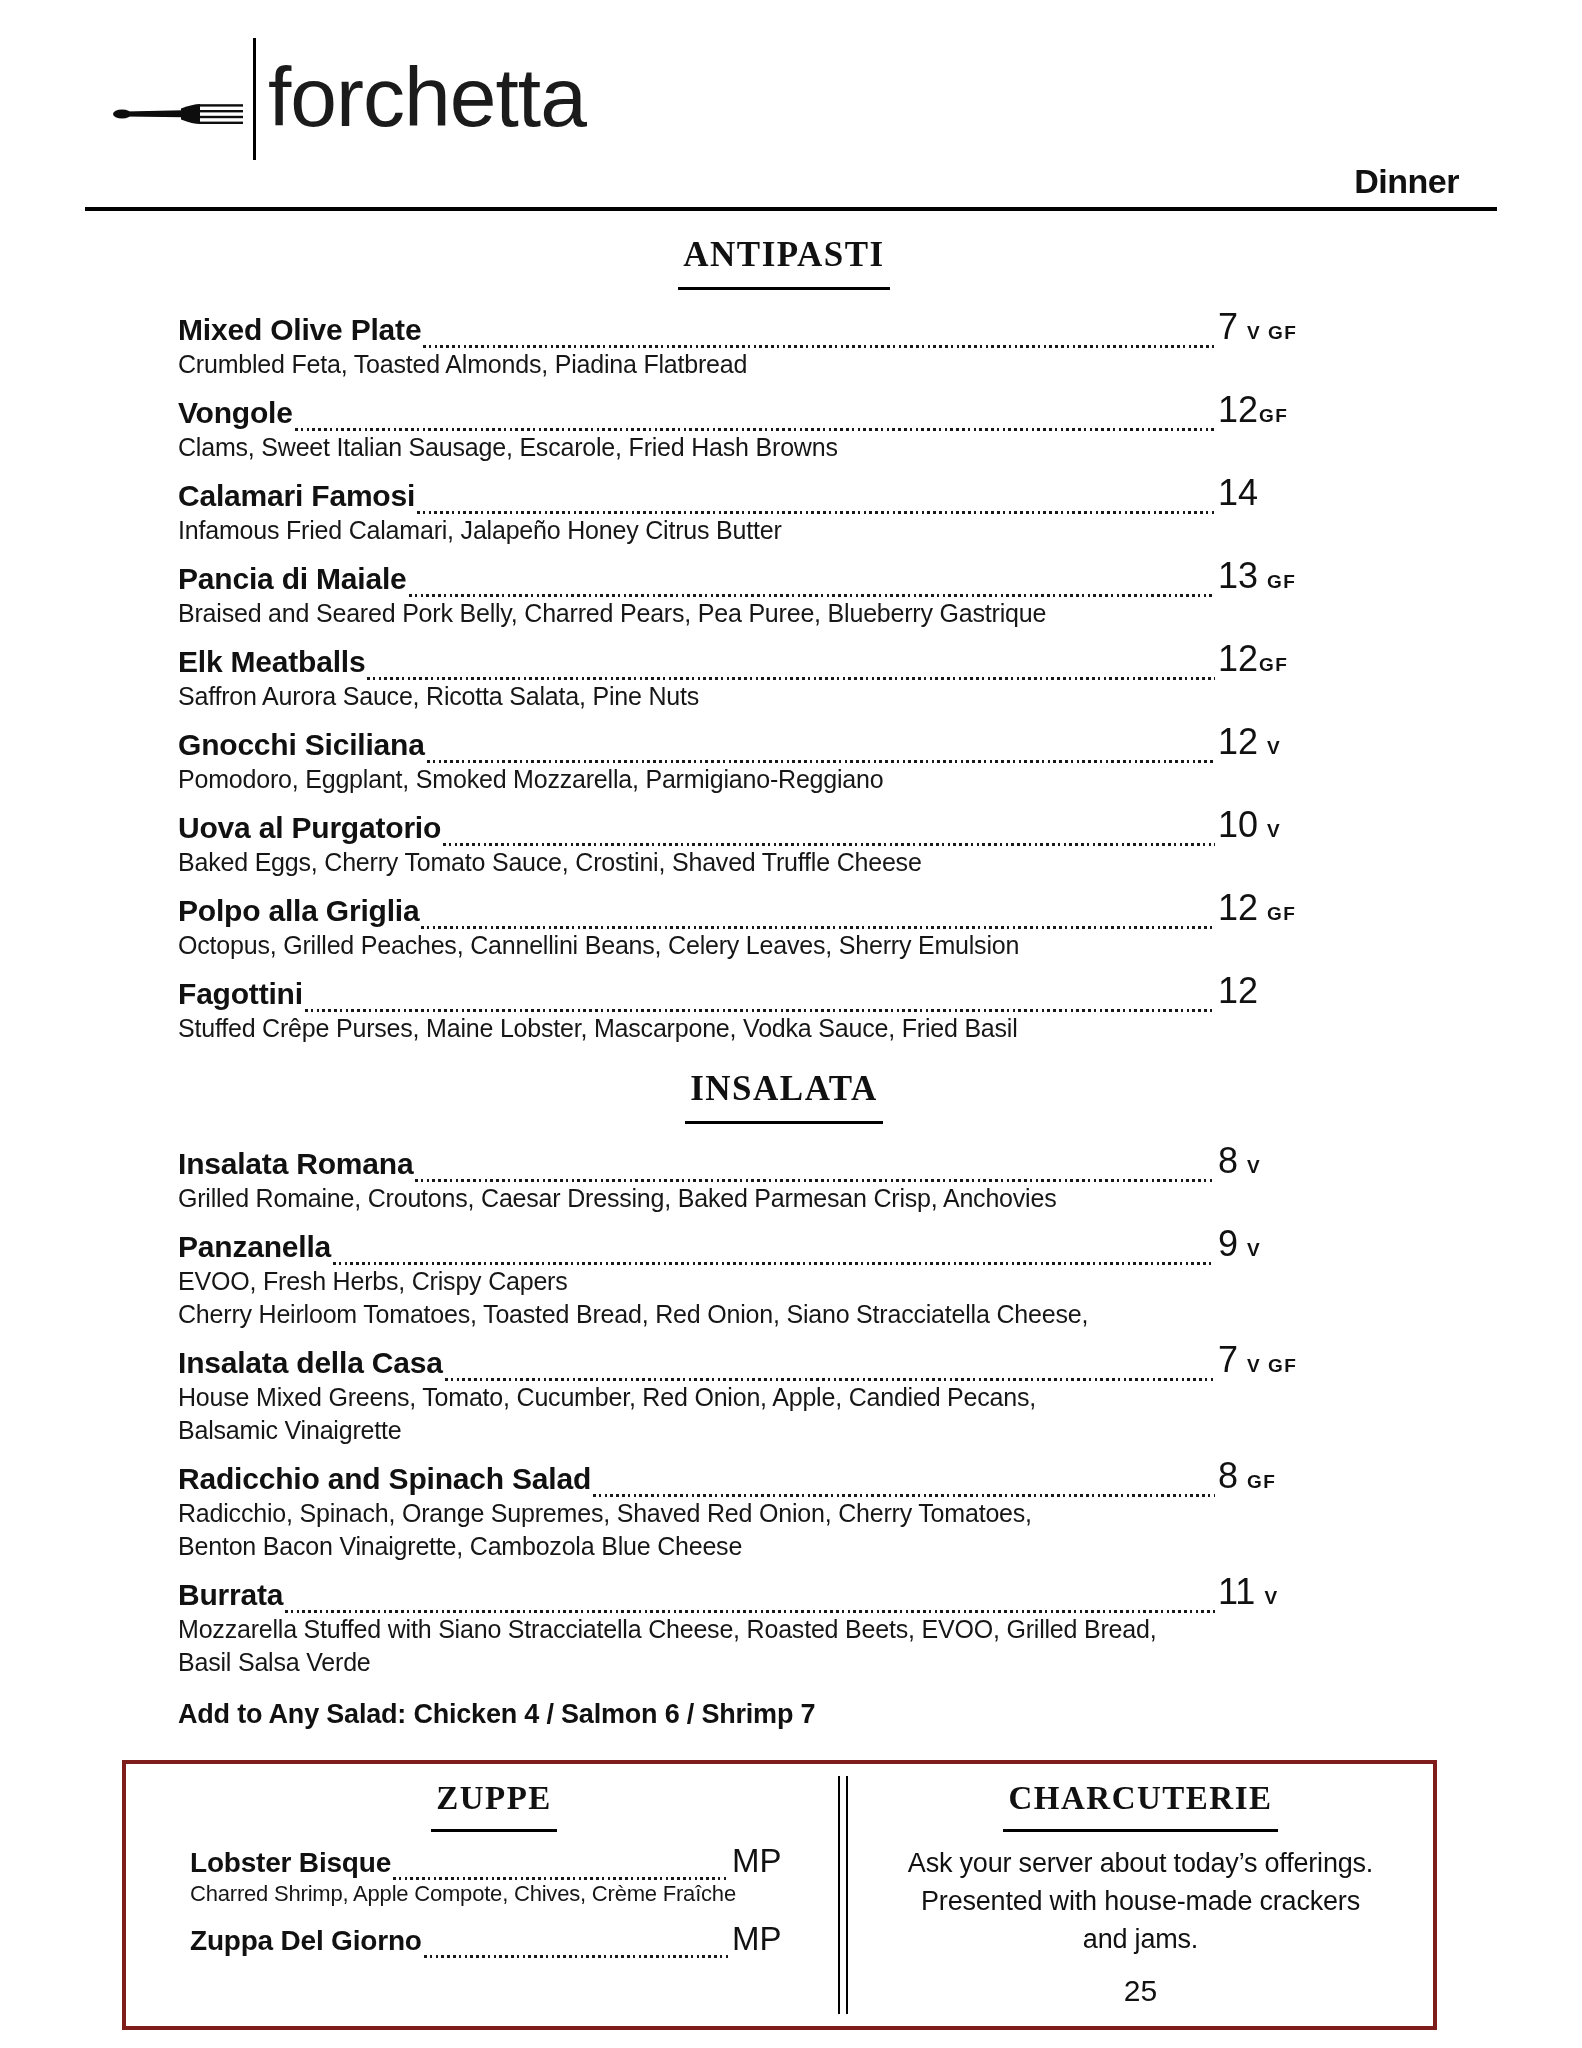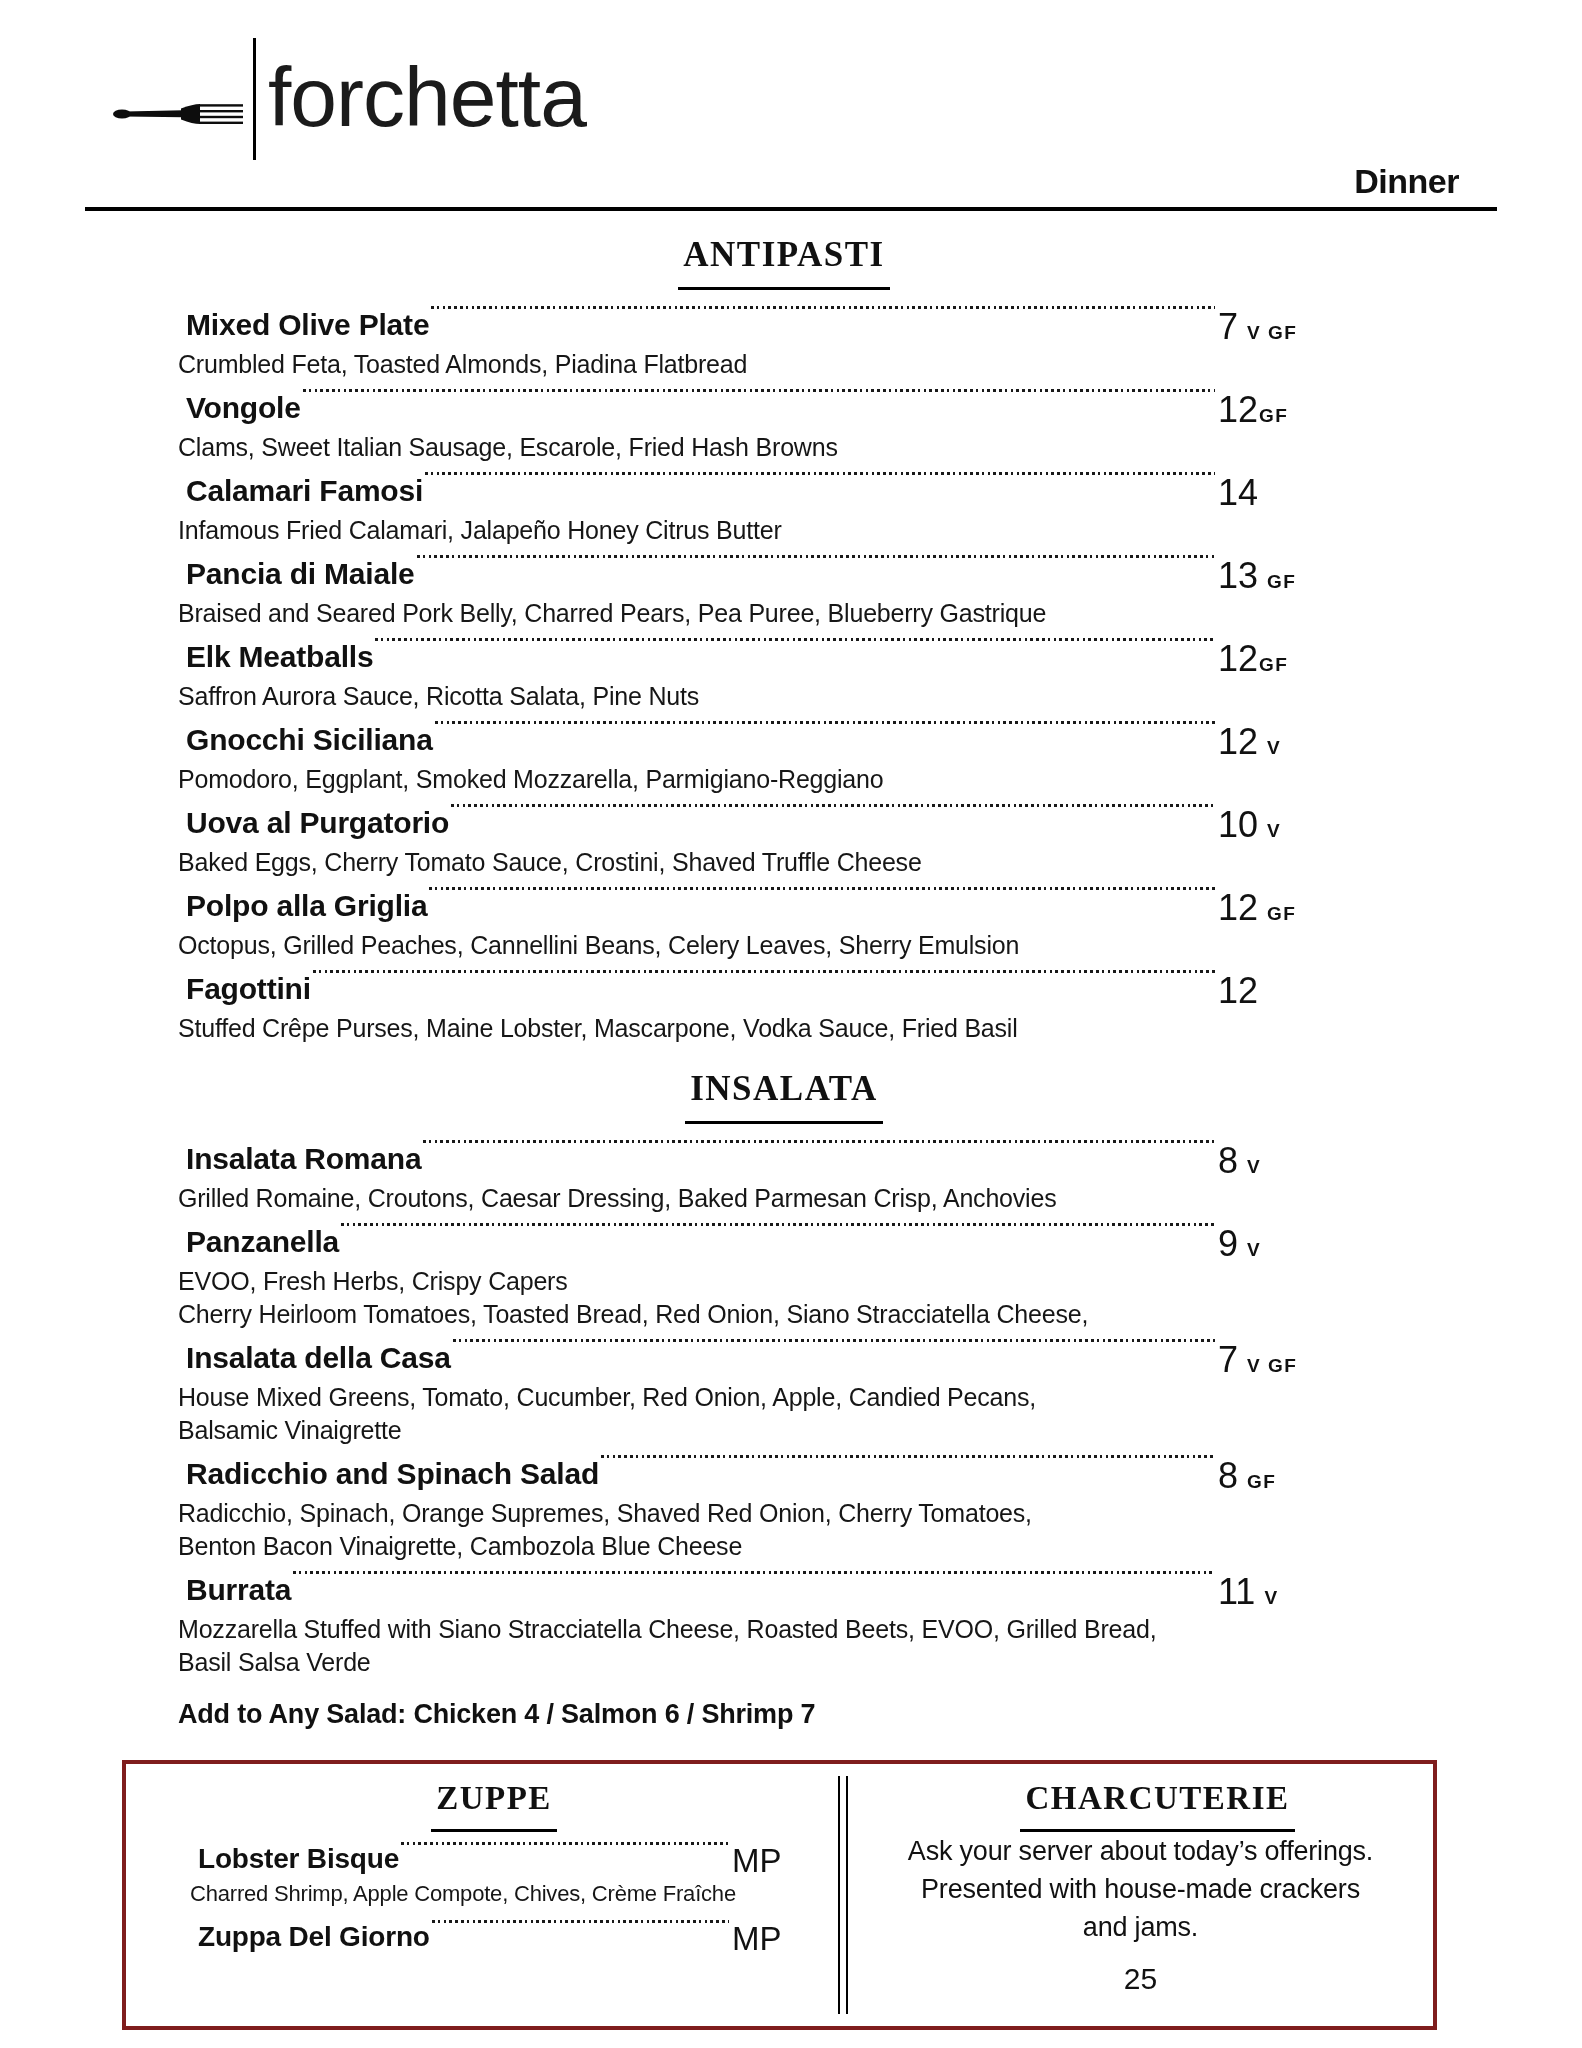--- a/index.html
+++ b/index.html
@@ -22,21 +22,21 @@
                 font-size:34px; font-weight:800; letter-spacing:-0.5px; }
 
   
   main { margin:0 252px 0 178px; }
   .section-title { text-align:center; position:relative; left:30px;
                    margin:24px 0 16px 0; }
   .section-title-text { display:inline-block; font-family:"Liberation Serif", serif;
                         font-weight:700; font-size:35px; letter-spacing:1.5px;
                         border-bottom:3px solid #000; padding:0 5px 12px; }
   .mi { margin-bottom:8px; }
-  .mi-row { display:flex; align-items:flex-start;margin-left:8px; }
+  .mi-row { display:flex; align-items:flex-end; }
   .mi-name { font-size:30px; font-weight:700; line-height:37px;
              letter-spacing:-0.2px; white-space:nowrap; }
   .leader { flex:1; height:3px; margin:0 3px 0 2px;
             background:repeating-linear-gradient(90deg,#191919 0 2.6px,transparent 2.6px 5.8px); }
   .mi-price { white-space:nowrap; width:112px; flex:0 0 auto; }
   .num { font-size:36px; font-weight:300; }
   .tags { font-size:19px; font-weight:700; letter-spacing:1.5px; margin-left:9px; }
   .tags.tight { margin-left:1px; }
   .mi-desc { font-size:25px; line-height:33px; color:#161616; letter-spacing:-0.2px; }
   .section-note { font-size:27px; font-weight:700; margin:20px 0 0 0; letter-spacing:-0.2px; }
@@ -48,21 +48,21 @@
   .zuppe-col .section-title { left:0; margin:6px 0 10px 0; }
   .zuppe-col .section-title-text { font-size:33px; }
   .zuppe-col .mi-name { font-size:28px; line-height:34px; }
   .zuppe-col .mi-desc { font-size:22px; line-height:28px; }
   .zuppe-col .mi { margin-bottom:12px; }
   .zuppe-col .num { font-size:33px; }
   .zuppe-col .mi-price { width:66px; }
   .box-divider { width:6px; border-left:2.5px solid #000; border-right:2.5px solid #000;
                  margin:12px 0; }
   .charc-col { flex:1; text-align:center; padding:10px 34px 0; }
-  .charc-col .section-title { left:17px; margin:6px 0 0 0; }
+  .charc-col .section-title { left:0; margin:6px 0 12px 0; }
   .charc-col .section-title-text { font-size:33px; }
   .charc-line { font-size:27px; line-height:38px; letter-spacing:-0.2px; }
   .charc-price { font-size:30px; margin-top:16px; }
 
   
   .legend { text-align:center; font-size:27px; font-weight:700; margin-top:20px;
             letter-spacing:-0.2px; }
 </style>
 </head>
 <body>

